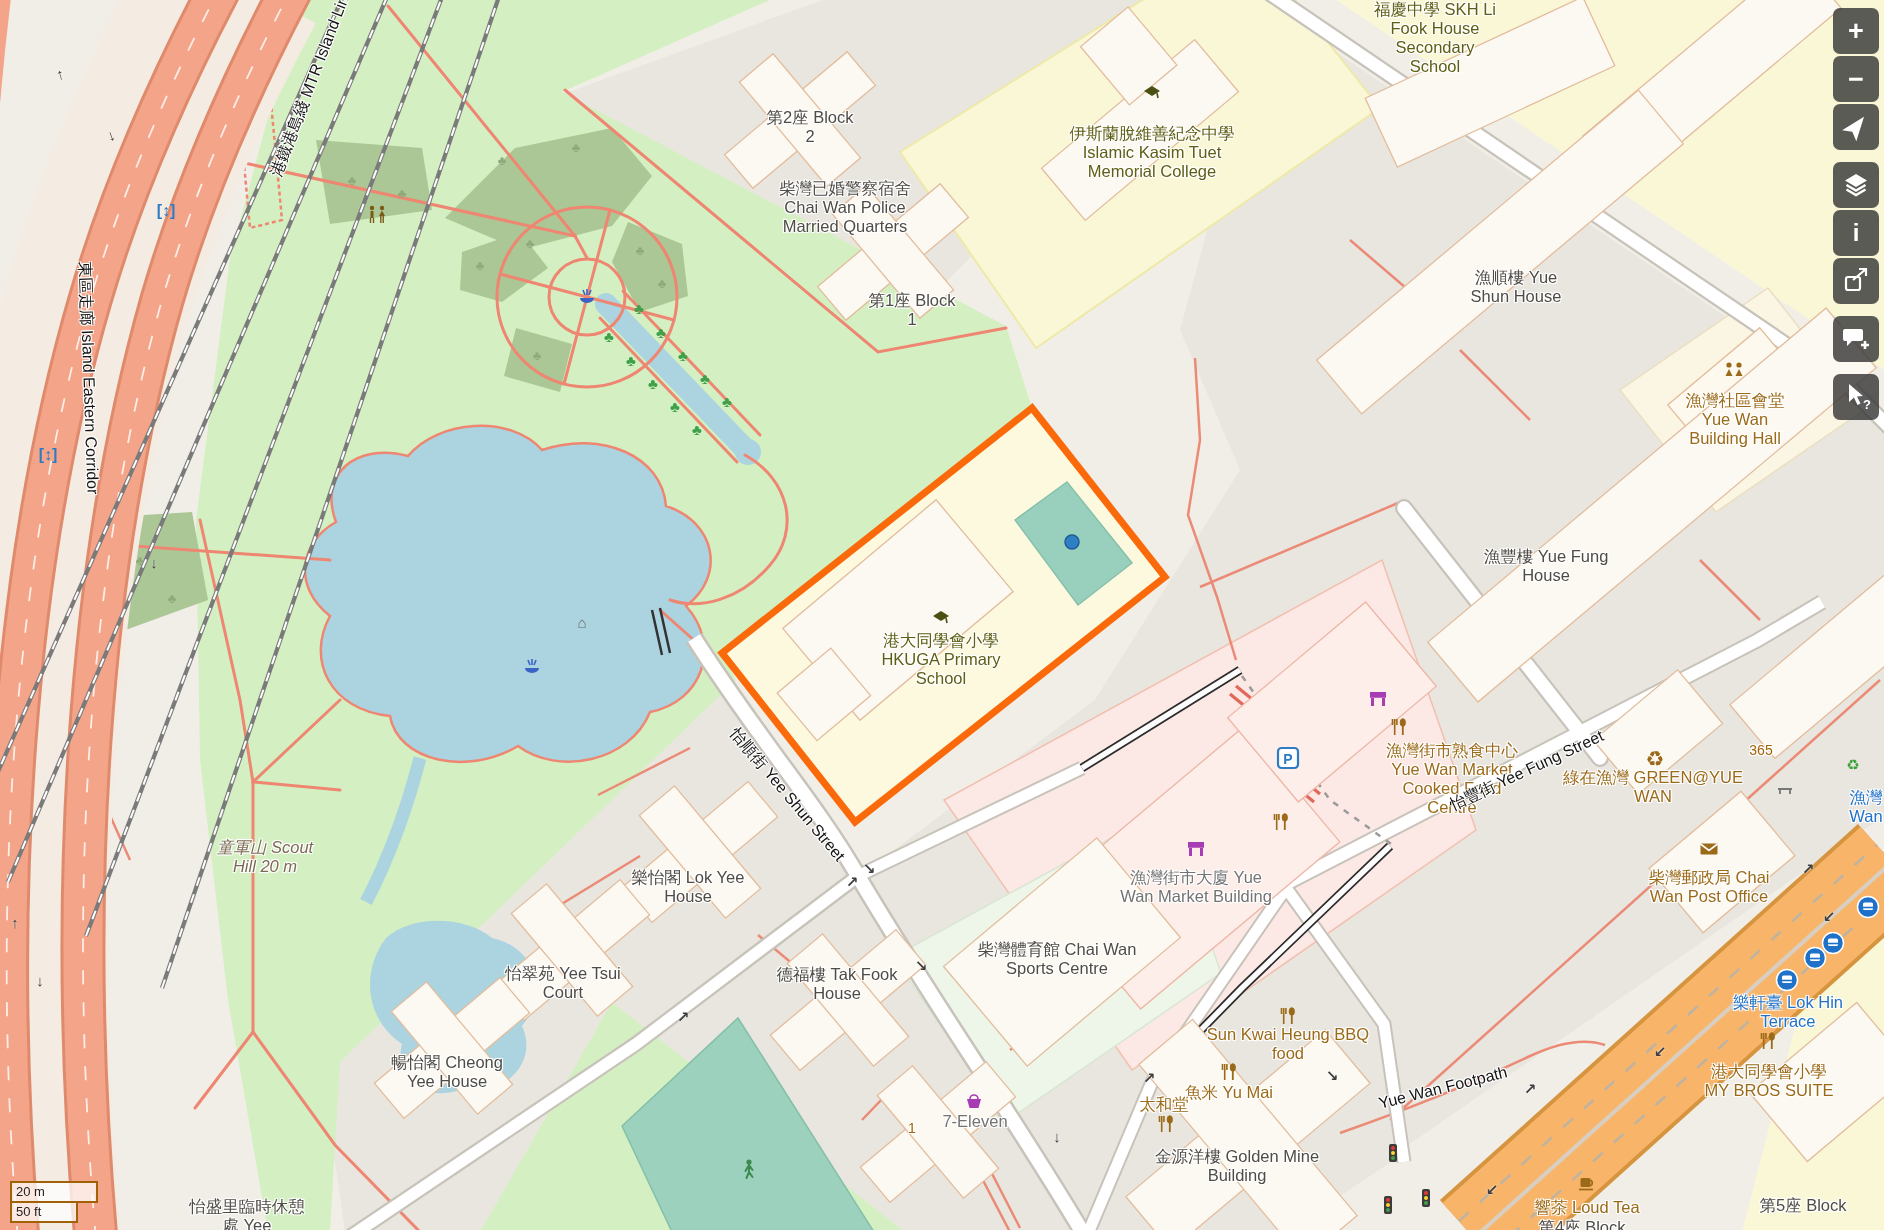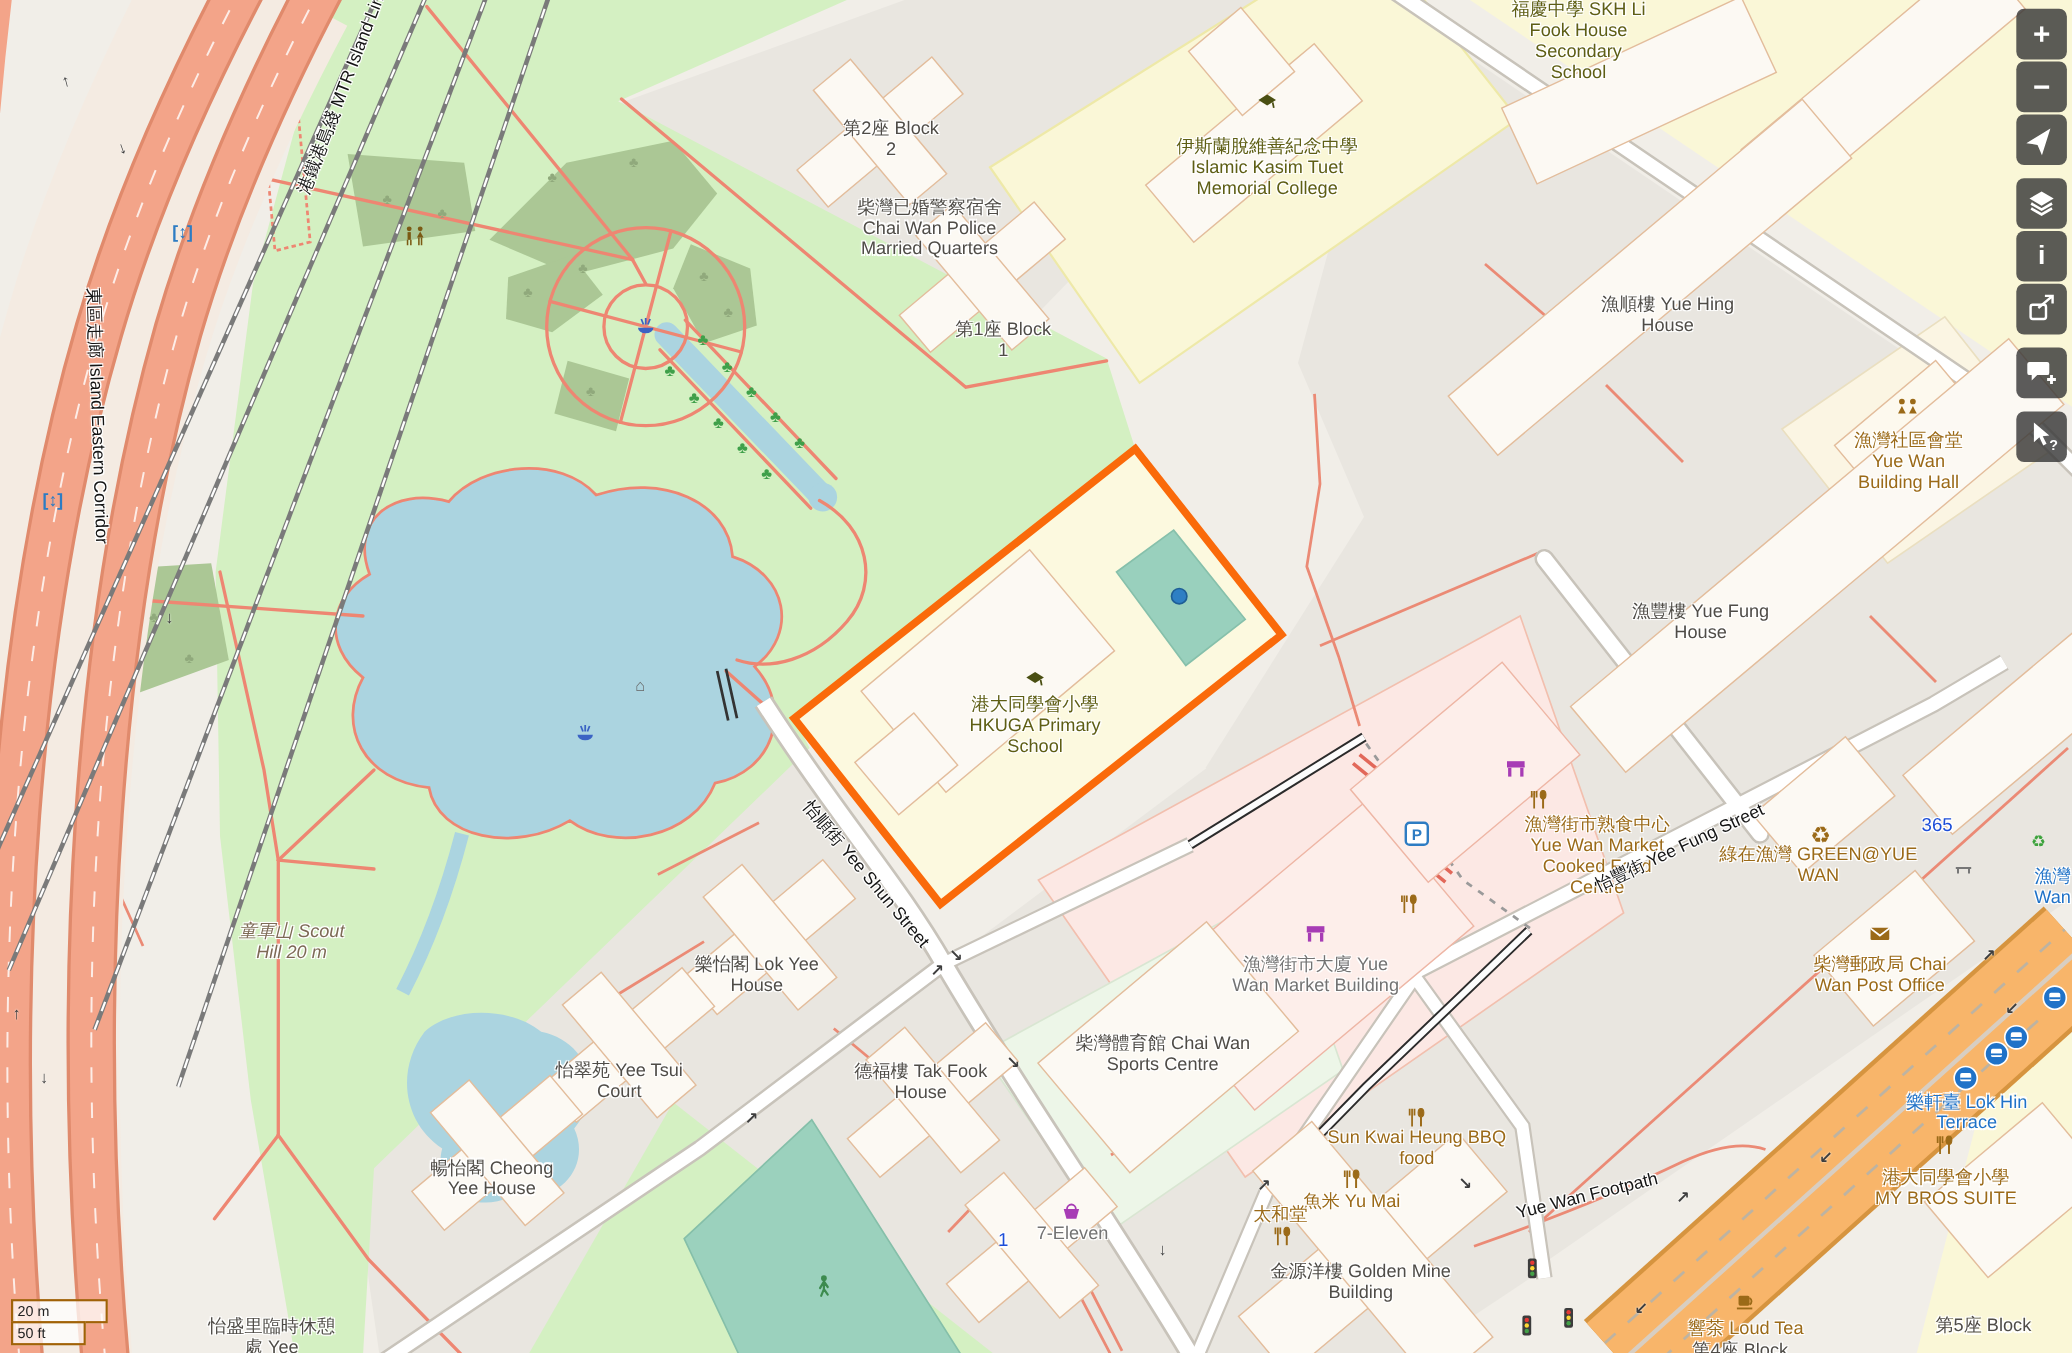--- a/index.html
+++ b/index.html
@@ -6,21 +6,21 @@
     font-family:"Liberation Sans","DejaVu Sans",sans-serif;position:relative}
   #map-root{position:absolute;inset:0;width:1884px;height:1230px;overflow:hidden}
   svg{position:absolute;left:0;top:0}
   .lbl{position:absolute;transform:translate(-50%,-50%);text-align:center;
     font-size:16.5px;line-height:1.16;color:#4f4c47;pointer-events:none;
     text-shadow:-1px -1px 0 #fff,1px -1px 0 #fff,-1px 1px 0 #fff,1px 1px 0 #fff,0 0 3px #fff}
   .c-olive{color:#5e5e14}
   .c-brown{color:#9b6a18}
   .c-purple{color:#737373}
   .c-blue{color:#1f72c8}
-  .c-num{color:#1d4ed8;font-size:17px}
+  .c-num{color:#a16207;font-size:14px}
   .c-hill{color:#7d6a55;font-style:italic}
   .street-lbl{position:absolute;white-space:nowrap;font-size:16px;color:#141414;pointer-events:none;
     text-shadow:-1px -1px 0 #fff,1px -1px 0 #fff,-1px 1px 0 #fff,1px 1px 0 #fff,0 0 3px #fff}
   .arr{position:absolute;transform:translate(-50%,-50%);color:#3e3e3e;font-size:15px;font-weight:bold;
     pointer-events:none;text-shadow:0 0 2px #fff}
   .controls{position:absolute;right:5px;top:8px;display:flex;flex-direction:column;gap:12px;z-index:30}
   .ctl-group{display:flex;flex-direction:column;gap:2px}
   .ctl{width:46px;height:46px;border-radius:7px;background:rgba(56,56,56,.82);color:#fff;
     display:flex;align-items:center;justify-content:center;font-size:27px;font-weight:bold;cursor:pointer}
   .ctl svg{position:static}
@@ -444,21 +444,21 @@
     </g>
   </g>
 </svg>
 
 <div>
   <div class="lbl c-olive" style="left:1435px;top:38px;width:132px">福慶中學 SKH Li Fook House Secondary School</div>
   <div class="lbl c-olive" style="left:1152px;top:153px;width:172px">伊斯蘭脫維善紀念中學 Islamic Kasim Tuet Memorial College</div>
   <div class="lbl" style="left:810px;top:127px;width:100px">第2座 Block 2</div>
   <div class="lbl" style="left:845px;top:208px;width:162px">柴灣已婚警察宿舍 Chai Wan Police Married Quarters</div>
   <div class="lbl" style="left:912px;top:310px;width:100px">第1座 Block 1</div>
-  <div class="lbl" style="left:1516px;top:287px;width:122px">漁順樓 Yue Hing House</div>
+  <div class="lbl" style="left:1516px;top:287px;width:122px">漁順樓 Yue Shun House</div>
   <div class="lbl c-brown" style="left:1735px;top:420px;width:112px">漁灣社區會堂 Yue Wan Building Hall</div>
   <div class="lbl c-olive" style="left:941px;top:660px;width:162px">港大同學會小學 HKUGA Primary School</div>
   <div class="lbl" style="left:1546px;top:566px;width:132px">漁豐樓 Yue Fung House</div>
   <div class="lbl c-hill" style="left:265px;top:857px;width:112px">童軍山 Scout Hill 20 m</div>
   <div class="lbl" style="left:688px;top:887px;width:122px">樂怡閣 Lok Yee House</div>
   <div class="lbl" style="left:563px;top:983px;width:122px">怡翠苑 Yee Tsui Court</div>
   <div class="lbl" style="left:447px;top:1072px;width:132px">暢怡閣 Cheong Yee House</div>
   <div class="lbl" style="left:837px;top:984px;width:122px">德福樓 Tak Fook House</div>
   <div class="lbl c-purple" style="left:975px;top:1122px;width:110px">7-Eleven</div>
   <div class="lbl c-brown" style="left:1452px;top:779px;width:142px">漁灣街市熟食中心 Yue Wan Market Cooked Food Centre</div>

